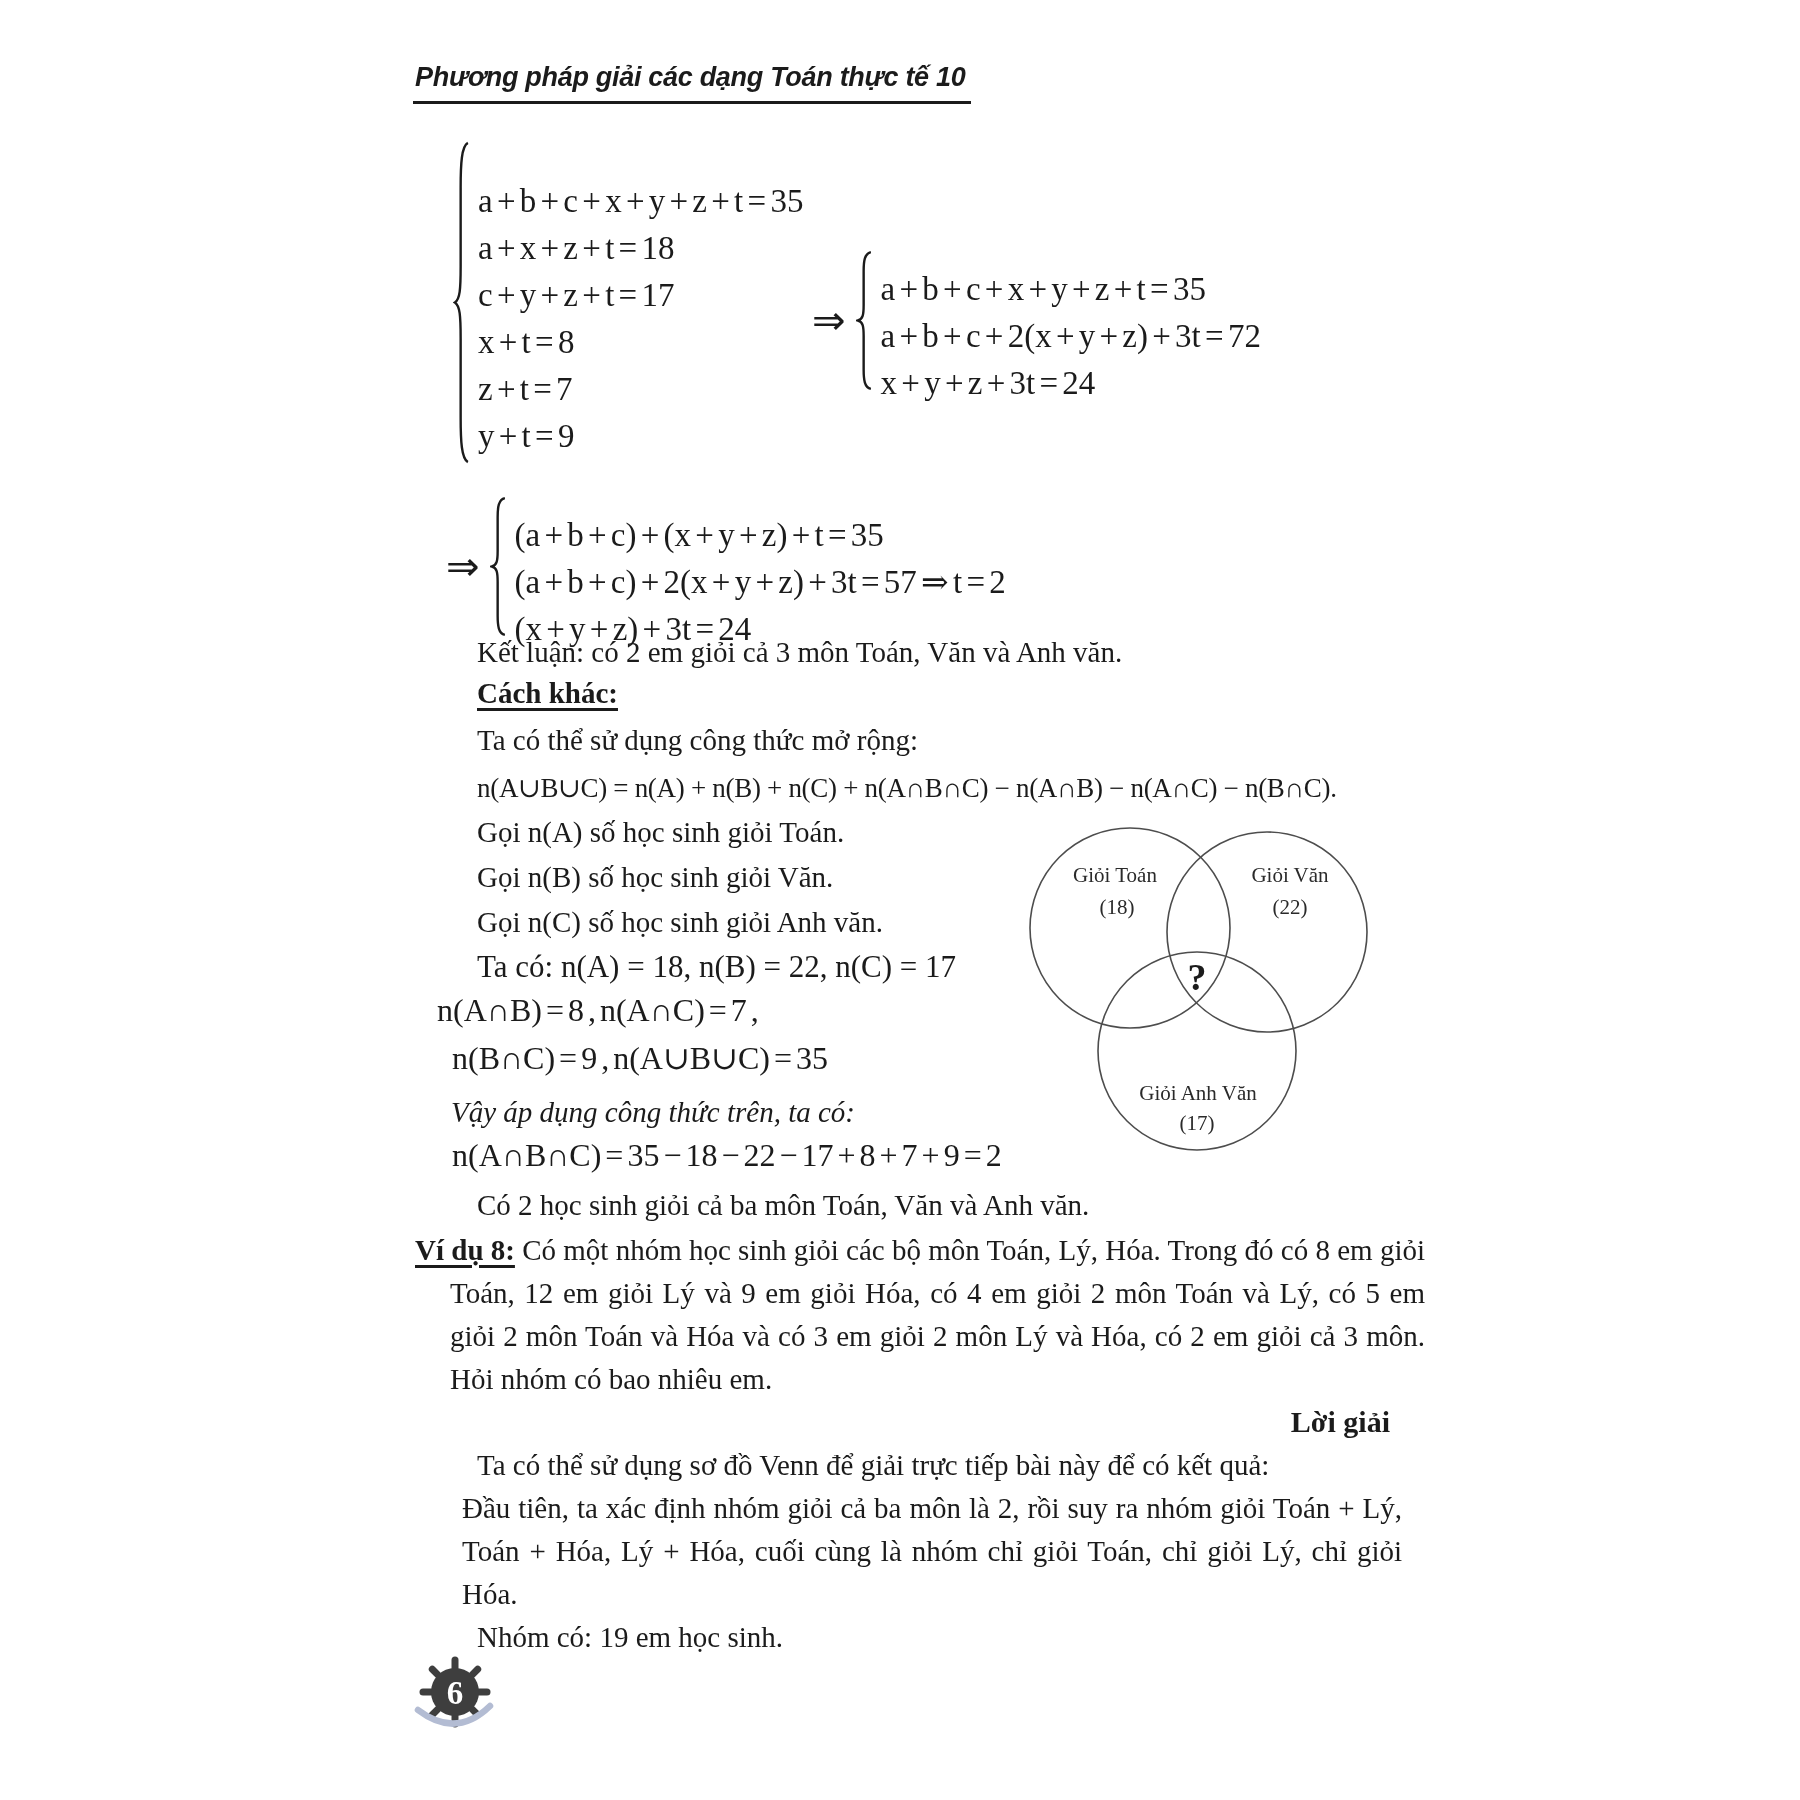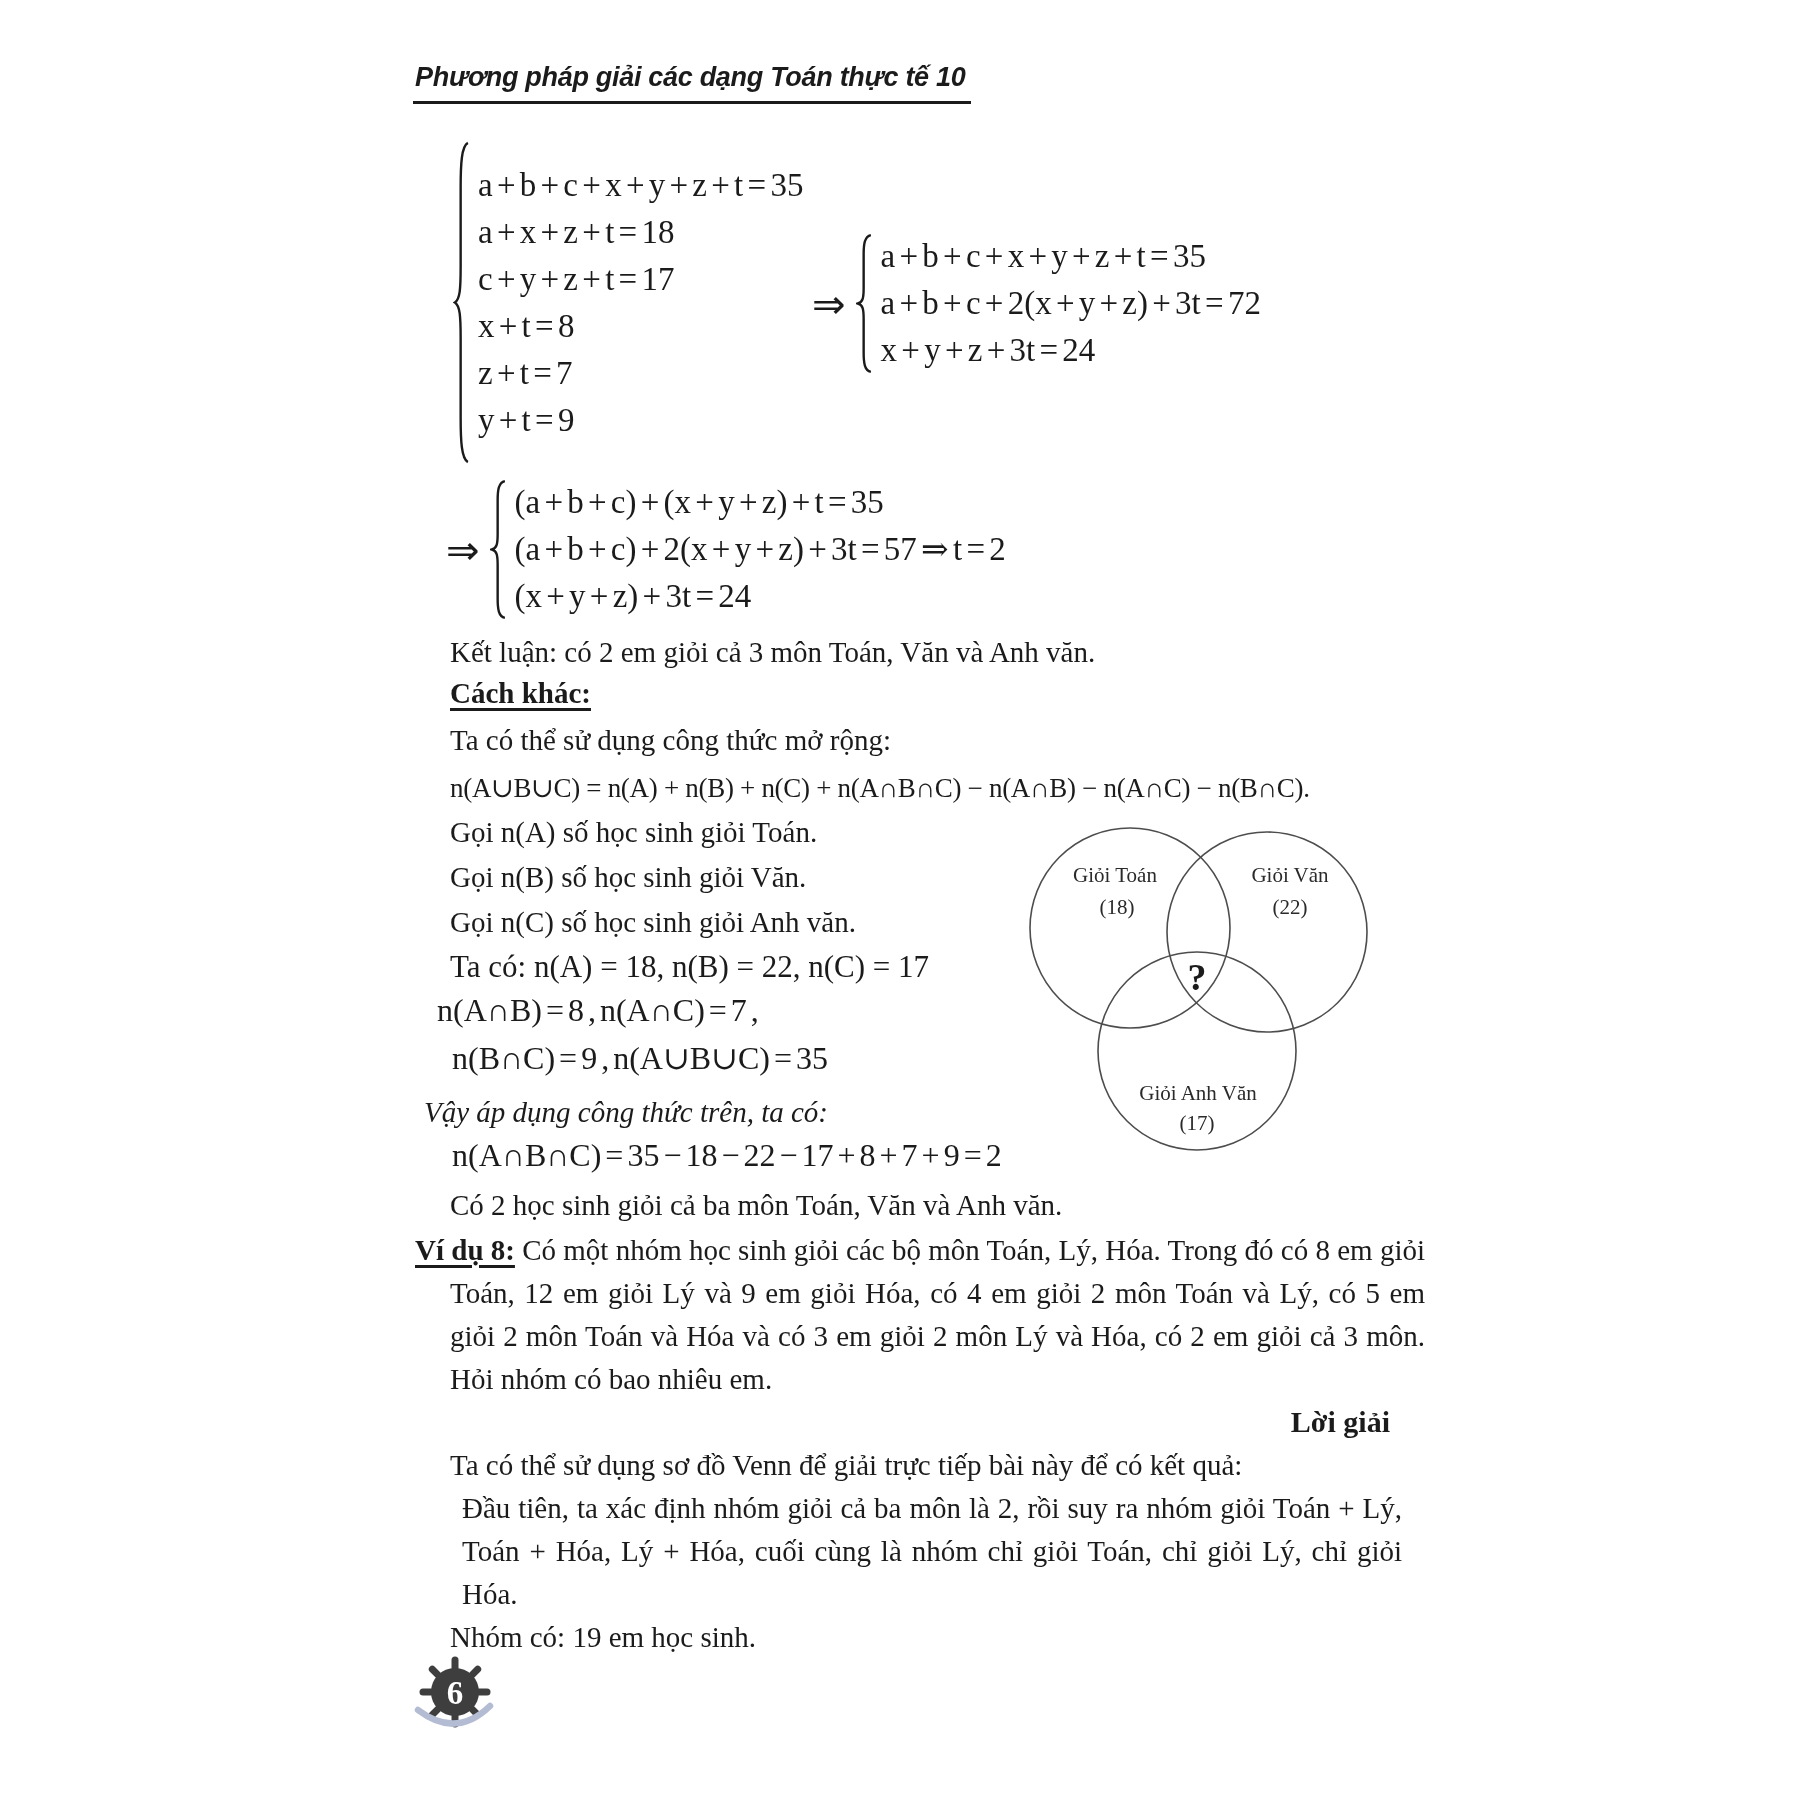--- a/index.html
+++ b/index.html
@@ -1,26 +1,26 @@
 <!DOCTYPE html>
 <html><head>
 <meta charset="utf-8">
 <style>
   html,body{margin:0;padding:0;background:#ffffff;}
   .page{position:relative;width:1688px;height:1800px;background:#ffffff;overflow:hidden;
         font-family:"Liberation Serif","DejaVu Serif",serif;color:#1b1b1b;}
   .abs{position:absolute;}
-  .line{position:absolute;white-space:nowrap;font-size:29px;line-height:44px;}
+  .line{position:absolute;white-space:nowrap;font-size:29px;line-height:44px;margin-left:27px;}
   .mathline{position:absolute;white-space:nowrap;font-size:32px;word-spacing:-4px;line-height:44px;}
   .header{position:absolute;left:413px;top:62px;font-family:"Liberation Sans",sans-serif;
           font-style:italic;font-weight:600;font-size:27px;letter-spacing:-0.3px;
           border-bottom:3px solid #1b1b1b;padding:0 6px 8px 2px;}
   .sys{position:absolute;display:flex;align-items:center;}
   .sys .lines > div{line-height:47px;font-size:33px;word-spacing:-4px;white-space:nowrap;}
-  .sys .lines{padding-left:8px;}
+  .sys .lines{padding-left:8px;margin-top:33px;}
   .brace{flex:0 0 auto;}
   .arrow{font-family:"DejaVu Sans",sans-serif;font-size:40px;color:#1b1b1b;margin-right:10px;}
   .u2{text-decoration:underline;text-decoration-thickness:2.5px;text-underline-offset:5px;font-weight:bold;}
   .para{position:absolute;text-align:justify;font-size:29px;line-height:43px;}
   .hang{padding-left:35px;text-indent:-35px;}
   .center-head{position:absolute;left:450px;width:940px;text-align:right;font-weight:bold;font-size:30px;line-height:44px;}
   .vlabel{font-size:21px;fill:#2a2a2a;}
   .qmark{font-size:38px;font-weight:bold;fill:#1b1b1b;}
   svg text{font-family:"Liberation Serif","DejaVu Serif",serif;}
 </style>

